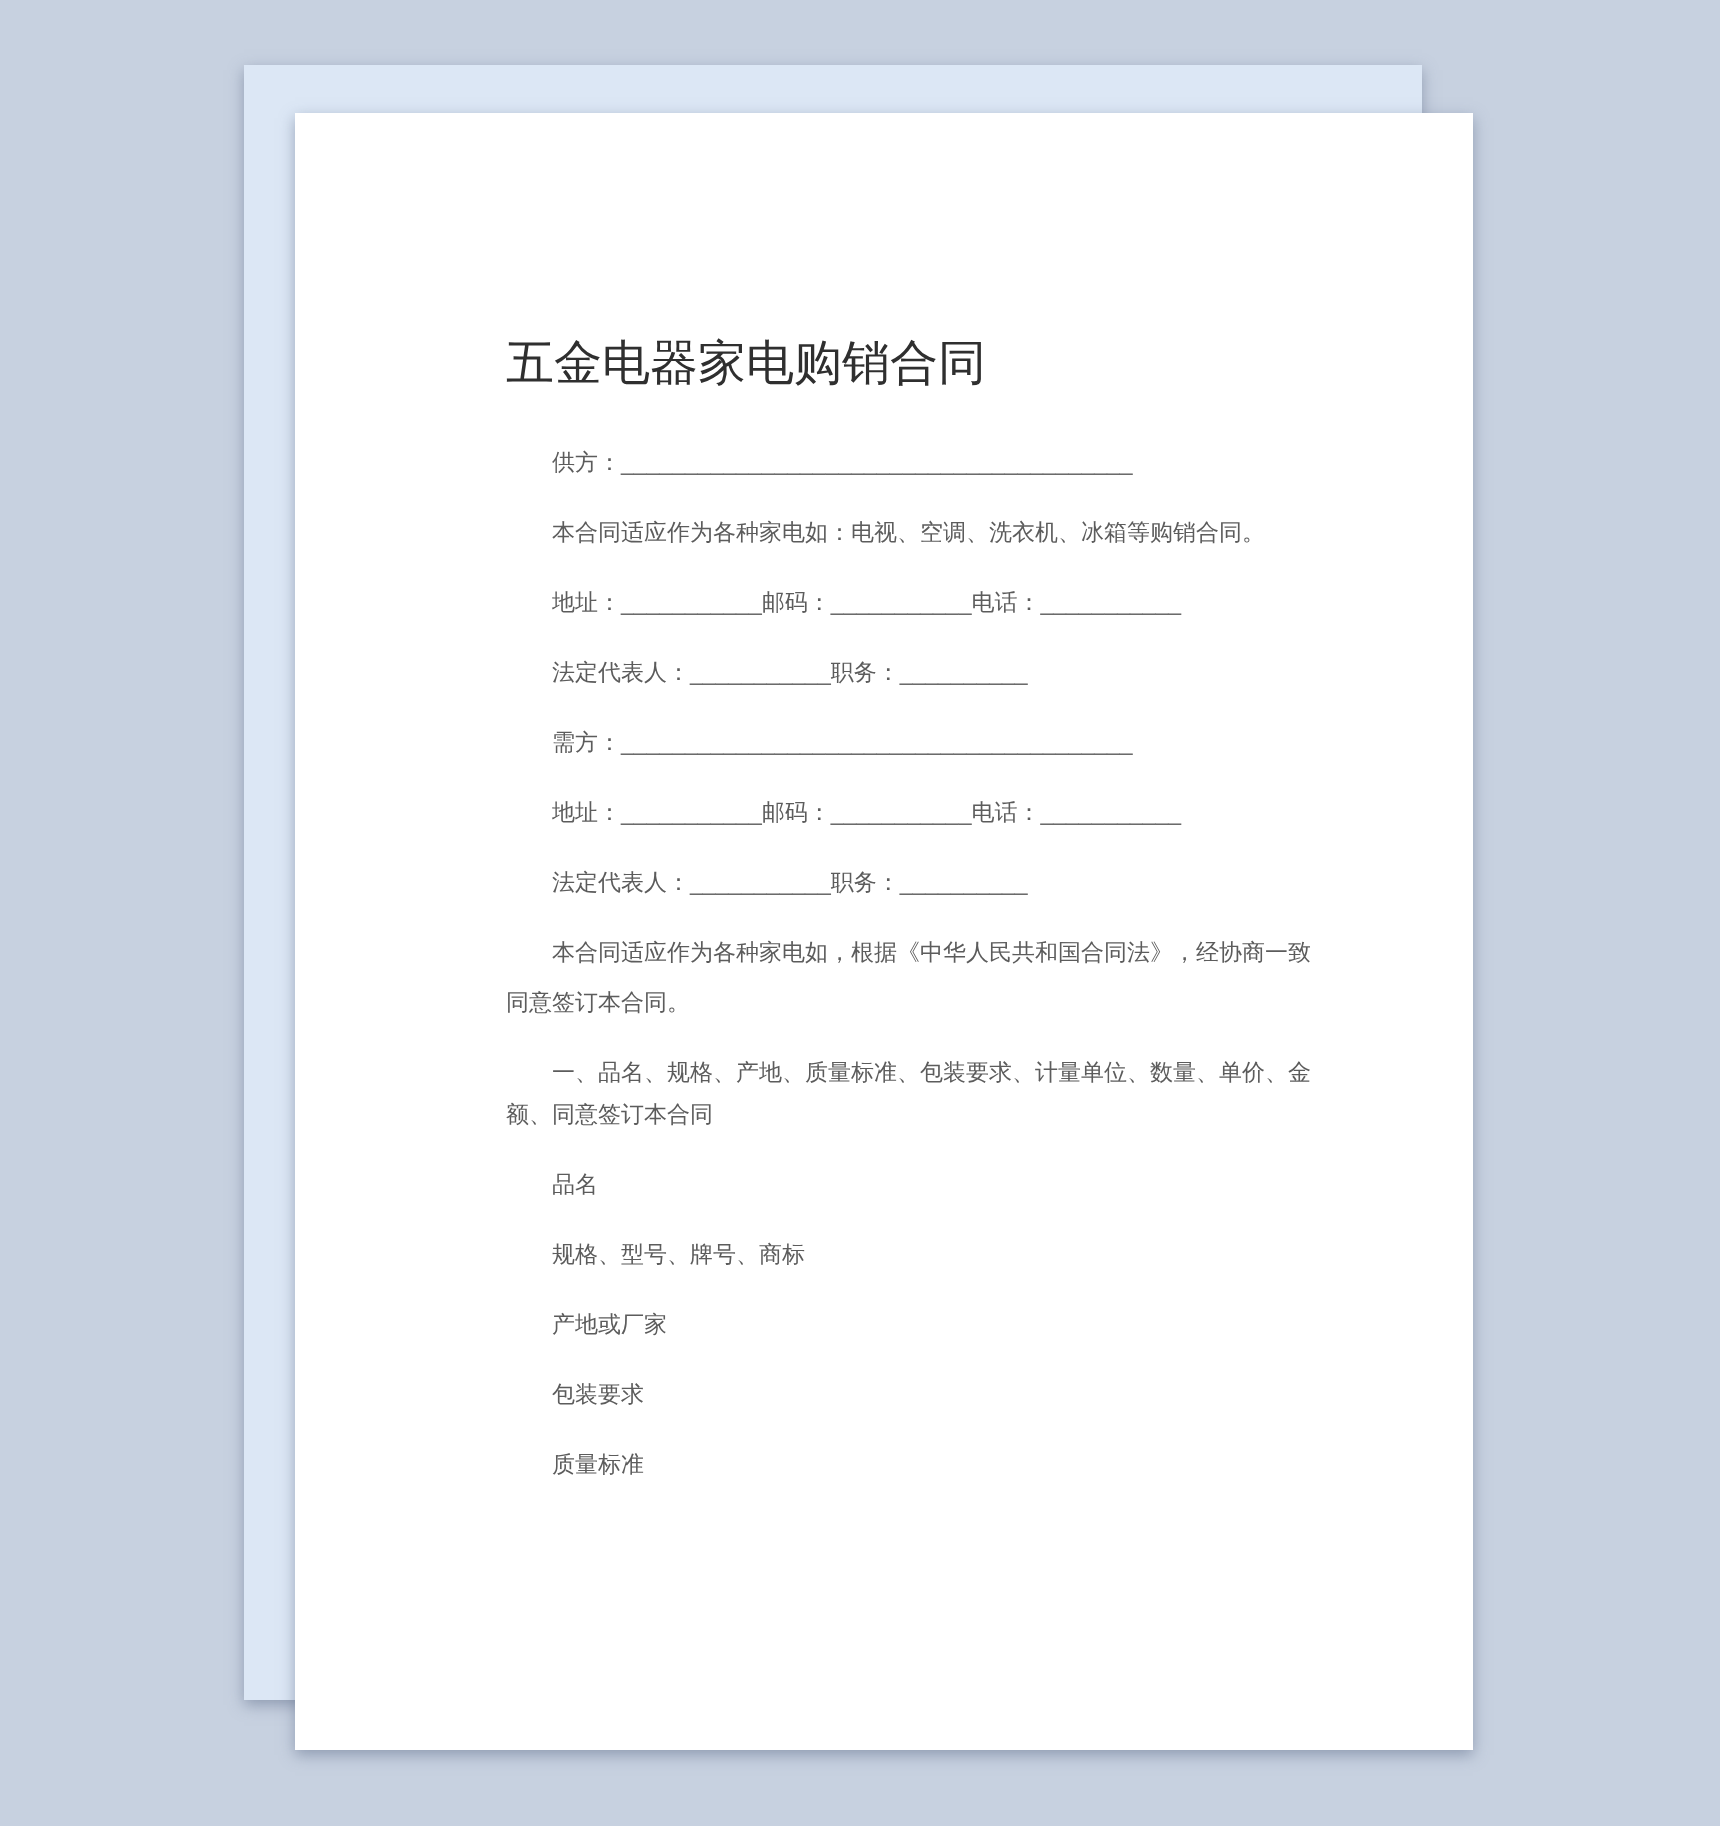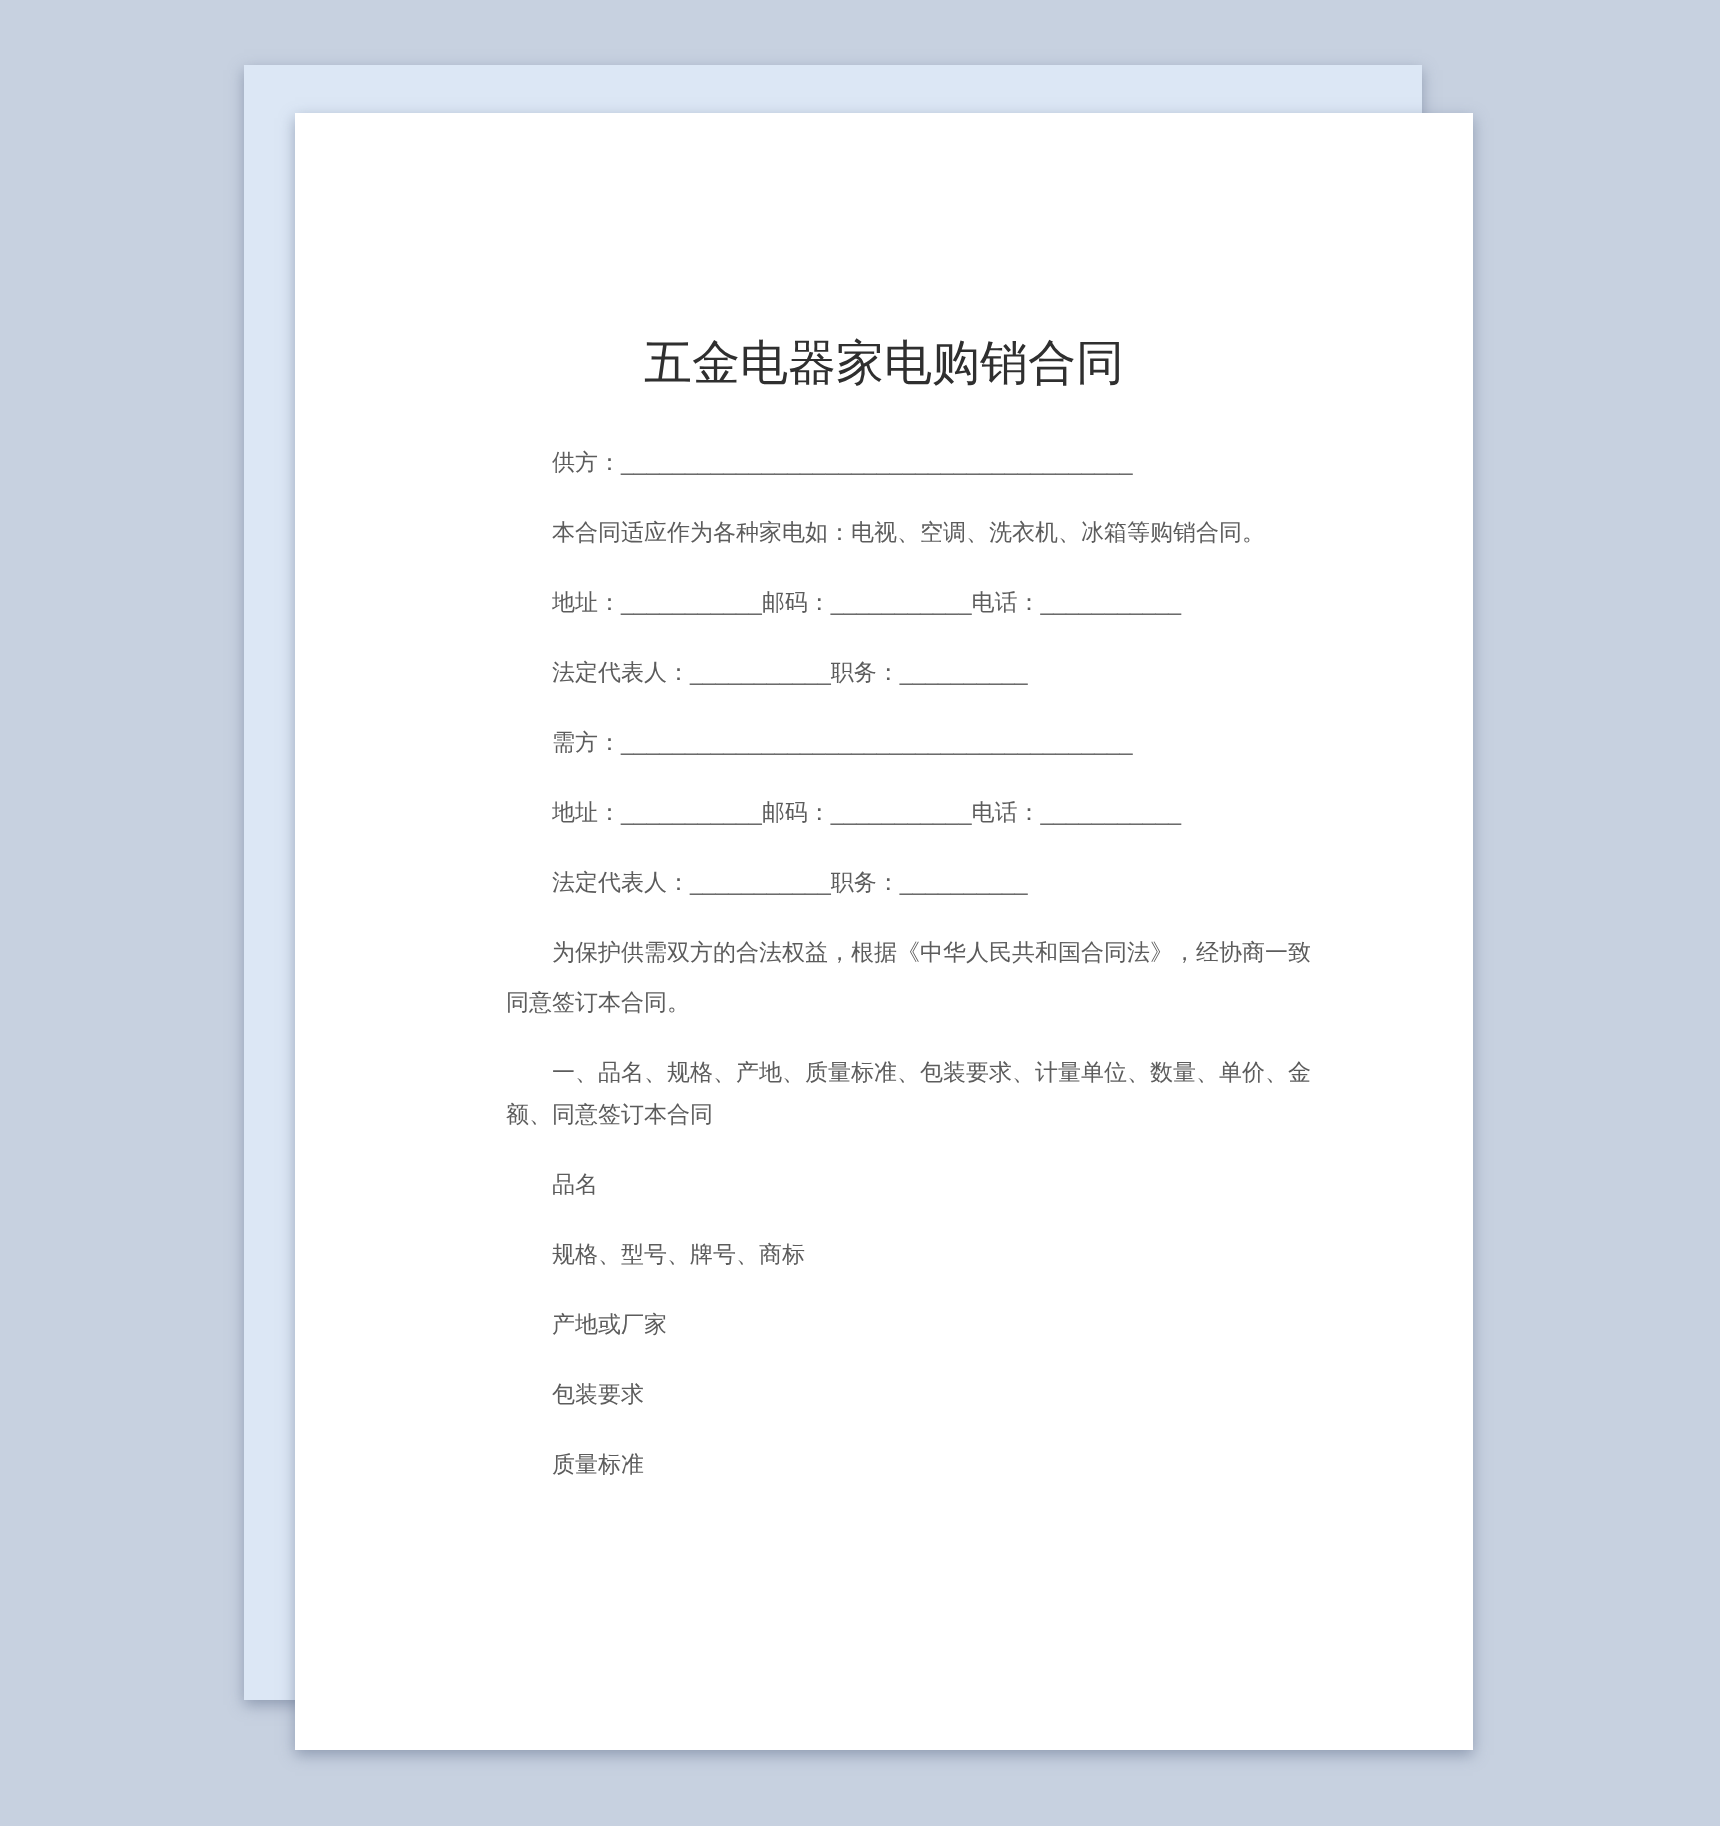--- a/index.html
+++ b/index.html
@@ -32,21 +32,20 @@
     background: #ffffff;
     box-shadow: 0 5px 14px rgba(96, 112, 138, 0.55);
     box-sizing: border-box;
     padding: 0 211px;
   }
   .title {
     margin: 200px 0 0 0;
     font-size: 48px;
     line-height: 100px;
     font-weight: 400;
-    text-align: center;
     color: #2f2f2f;
     white-space: nowrap;
   }
   .line {
     margin: 28px 0 0 0;
     font-size: 23px;
     line-height: 42px;
     color: #5c5c5c;
     white-space: nowrap;
   }
@@ -74,21 +73,21 @@
   <p class="line ind"><span>地址：</span><span class="blank">___________</span><span>邮码：</span><span class="blank">___________</span><span>电话：</span><span class="blank">___________</span></p>
 
   <p class="line ind"><span>法定代表人：</span><span class="blank">___________</span><span>职务：</span><span class="blank">__________</span></p>
 
   <p class="line ind"><span>需方：</span><span class="blank">________________________________________</span></p>
 
   <p class="line ind"><span>地址：</span><span class="blank">___________</span><span>邮码：</span><span class="blank">___________</span><span>电话：</span><span class="blank">___________</span></p>
 
   <p class="line ind"><span>法定代表人：</span><span class="blank">___________</span><span>职务：</span><span class="blank">__________</span></p>
 
-  <p class="line ind">为保护供需双方的合法权益，根据《中华人民共和国合同法》，经协商一致</p>
+  <p class="line ind">本合同适应作为各种家电如，根据《中华人民共和国合同法》，经协商一致</p>
   <p class="line" style="margin-top:8px">同意签订本合同。</p>
 
   <p class="line ind">一、品名、规格、产地、质量标准、包装要求、计量单位、数量、单价、金</p>
   <p class="line" style="margin-top:0">额、同意签订本合同</p>
 
   <p class="line ind">品名</p>
   <p class="line ind">规格、型号、牌号、商标</p>
   <p class="line ind">产地或厂家</p>
   <p class="line ind">包装要求</p>
   <p class="line ind">质量标准</p>

